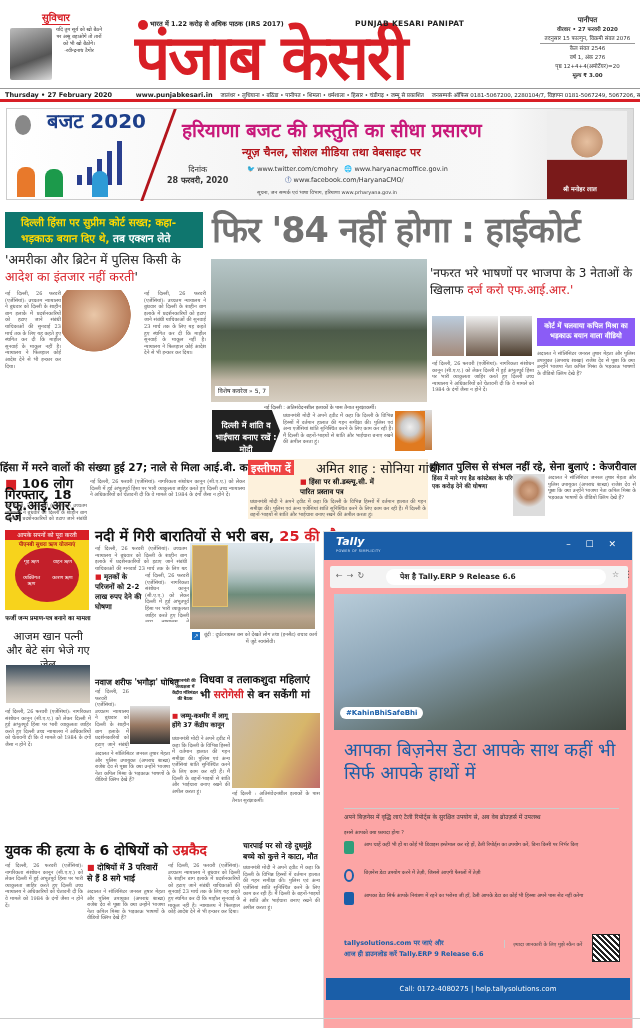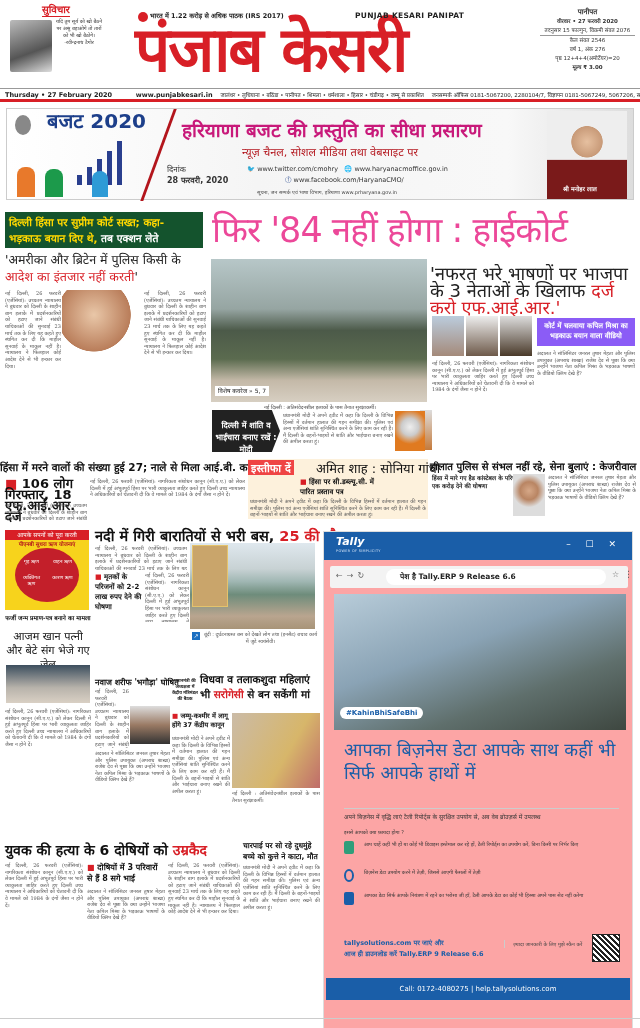--- a/index.html
+++ b/index.html
@@ -1,52 +1,52 @@
 <!DOCTYPE html>
 <html><head>
 <meta charset="utf-8">
 <style>
 *{box-sizing:border-box;margin:0;padding:0}
 body{width:640px;height:1028px;background:#fff;font-family:"DejaVu Sans",sans-serif;color:#222;position:relative;overflow:hidden}
 .abs{position:absolute}
 .bodytext{font-size:5px;line-height:6.6px;color:#555;text-align:justify;overflow:hidden;font-family:"DejaVu Serif",serif}
 .red{color:#d81f26}
 
-#masthead{left:0;top:0;width:640px;height:88px}
+#masthead{left:0;top:8px;width:640px;height:88px}
 #quote-box{left:10px;top:4px;width:95px;height:70px}
 #quote-title{left:42px;top:2px;font-size:10px;color:#d81f26;font-weight:bold;border-bottom:1px solid #d81f26}
 #quote-img{left:10px;top:20px;width:42px;height:52px;background:linear-gradient(160deg,#bbb,#555 60%,#ddd);border-radius:2px}
 #quote-text{left:55px;top:18px;width:48px;font-size:5px;line-height:7px;color:#333;text-align:center}
 #logo-dot{left:138px;top:12px;width:10px;height:10px;border-radius:50%;background:#d81f26}
 #readers{left:150px;top:11px;font-size:6.5px;font-weight:bold;color:#222}
 #logo{left:135px;top:14px;font-size:62px;font-weight:bold;color:#d81f26;letter-spacing:-2px;line-height:72px}
 #edition{left:355px;top:11px;font-size:7.5px;font-weight:bold;letter-spacing:.3px}
 #dateline-box{left:540px;top:8px;width:95px;text-align:center;font-size:5.5px;line-height:9px;color:#333}
 #strip{left:0;top:88px;width:640px;height:14px;border-top:1px solid #999;border-bottom:3px solid #d81f26;font-size:5.5px;line-height:12px;white-space:nowrap;overflow:hidden}
 #strip .d{font-weight:bold;font-size:6.5px;margin-left:5px}
 
 #budget-ad{left:6px;top:108px;width:628px;height:92px;background:linear-gradient(90deg,#fff 0,#f5f5f5 40%,#f8f8f8 80%,#ddd);border:1px solid #ccc}
 #budget-ad .title{left:175px;top:8px;font-size:19px;color:#c8197a;font-weight:bold;white-space:nowrap}
-#budget-ad .sub{left:235px;top:35px;font-size:11px;color:#b3151c;font-weight:normal;white-space:nowrap}
-#budget-ad .date{left:160px;top:55px;font-size:8px;color:#333;text-align:left;line-height:11px}
+#budget-ad .sub{left:235px;top:35px;font-size:11px;color:#b3151c;font-weight:bold;white-space:nowrap}
+#budget-ad .date{left:160px;top:55px;font-size:8px;color:#333;text-align:center;line-height:11px}
 #budget-ad .links{left:240px;top:55px;font-size:6.5px;color:#333;line-height:11px}
 #budget-ad .foot{left:250px;top:80px;font-size:5px;color:#444}
 #budget-ad .b2020{left:40px;top:2px;font-size:20px;color:#1d3f8a;font-weight:bold;line-height:20px;text-align:center}
 .bar{position:absolute;background:#2a3f8e;width:5px;bottom:14px}
 #cm-photo{left:540px;top:2px;width:80px;height:88px;background:radial-gradient(circle at 50% 35%,#e6c0a0 0,#c89a78 22%,transparent 23%),linear-gradient(180deg,#eee 0,#eee 55%,#7a1a1a 56%,#7a1a1a)}
 #cm-name{left:556px;top:76px;font-size:6px;color:#fff;font-weight:bold}
 
-#sc-banner{left:5px;top:212px;width:198px;height:36px;background:#14532d;color:#ffd800;font-weight:bold;font-size:10.5px;line-height:16px;padding:2px 4px}
+#sc-banner{left:5px;top:212px;width:198px;height:36px;background:#0f766e;color:#ffd800;font-weight:bold;font-size:10.5px;line-height:16px;padding:2px 16px}
 #sc-banner span{color:#fff}
-#lead-head{left:212px;top:205px;font-size:35px;font-weight:normal;color:#ec4899;white-space:nowrap;letter-spacing:-1px}
+#lead-head{left:212px;top:205px;font-size:35px;font-weight:bold;color:#737373;white-space:nowrap;letter-spacing:-1px}
 #us-head{left:5px;top:251px;width:205px;font-size:12.5px;line-height:17px;color:#222}
 #lead-photo{left:211px;top:259px;width:216px;height:143px;background:linear-gradient(180deg,#b7c7c8 0,#96a5a2 35%,#4c5a49 50%,#5b6b4f 70%,#c4b9a8 85%,#d7cfc2)}
 #lead-photo .tag{position:absolute;left:4px;bottom:6px;background:#fff;font-size:6px;padding:1px 3px}
 #lead-caption{left:213px;top:404px;width:214px;font-size:5px;color:#444;text-align:center}
-#hate-head{left:430px;top:265px;width:205px;font-size:18px;line-height:17px;color:#222}
+#hate-head{left:430px;top:265px;width:205px;font-size:12px;line-height:17px;color:#222}
 #kapil-box{left:537px;top:318px;width:98px;height:28px;background:#8b5cf6;color:#fff;font-size:7px;line-height:10px;text-align:center;padding-top:3px;font-weight:bold}
 #peace-box{left:212px;top:410px;width:68px;height:42px;background:#222;color:#fff;font-size:8px;font-weight:bold;text-align:center;line-height:12px;padding-top:10px;clip-path:polygon(0 0,88% 0,100% 50%,88% 100%,0 100%)}
 #amit-box{left:248px;top:459px;width:180px;height:60px;background:#fdf1dc}
 #amit-tag{left:248px;top:460px;background:#ef4444;color:#fff;font-weight:bold;font-size:11px;padding:0 3px}
 #amit-head{left:316px;top:459px;font-size:13px;font-weight:normal;color:#111}
 #hinsa-head{left:0;top:460px;width:248px;font-size:10.5px;font-weight:bold;color:#111;white-space:nowrap;overflow:hidden}
 #kej-head{left:430px;top:459px;width:210px;font-size:10px;font-weight:bold;color:#111;white-space:nowrap}
 #river-head{left:95px;top:525px;font-size:14.5px;font-weight:bold;color:#111;white-space:nowrap}
 #river-photo{left:190px;top:543px;width:125px;height:86px;background:linear-gradient(180deg,#dfe8ee 0,#c8d2d4 30%,#9fb6b2 45%,#6e8c7b 60%,#b9a58f 85%,#a89478)}
 #river-inset{left:192px;top:545px;width:36px;height:62px;background:#c9a56b;border:1px solid #e4c36c}

